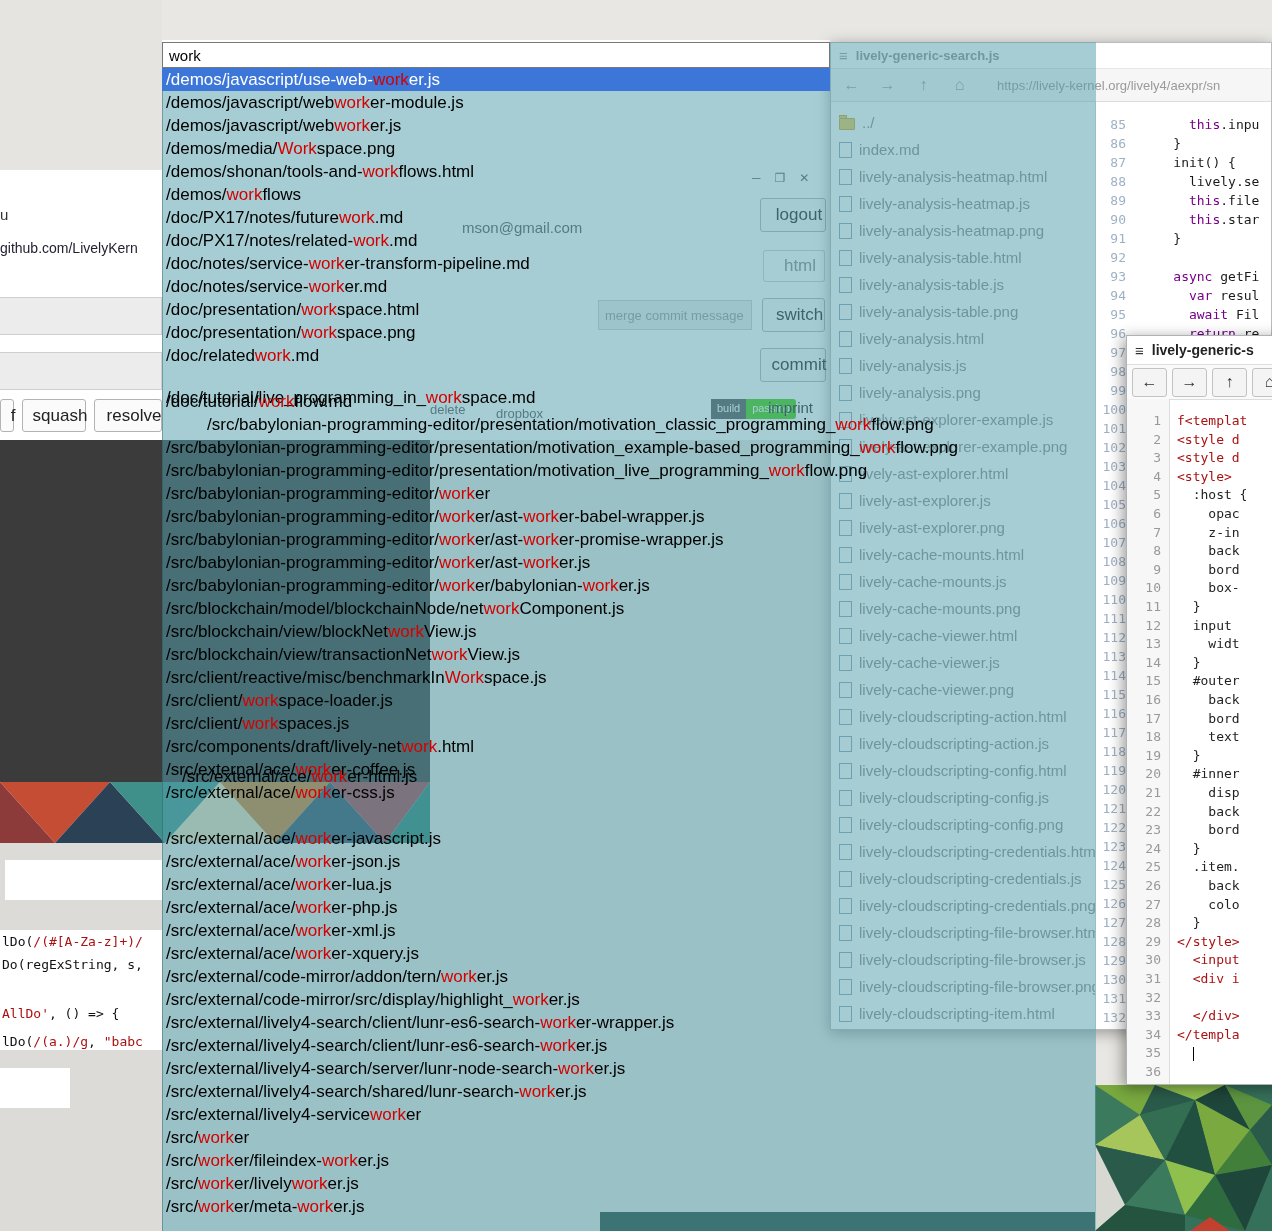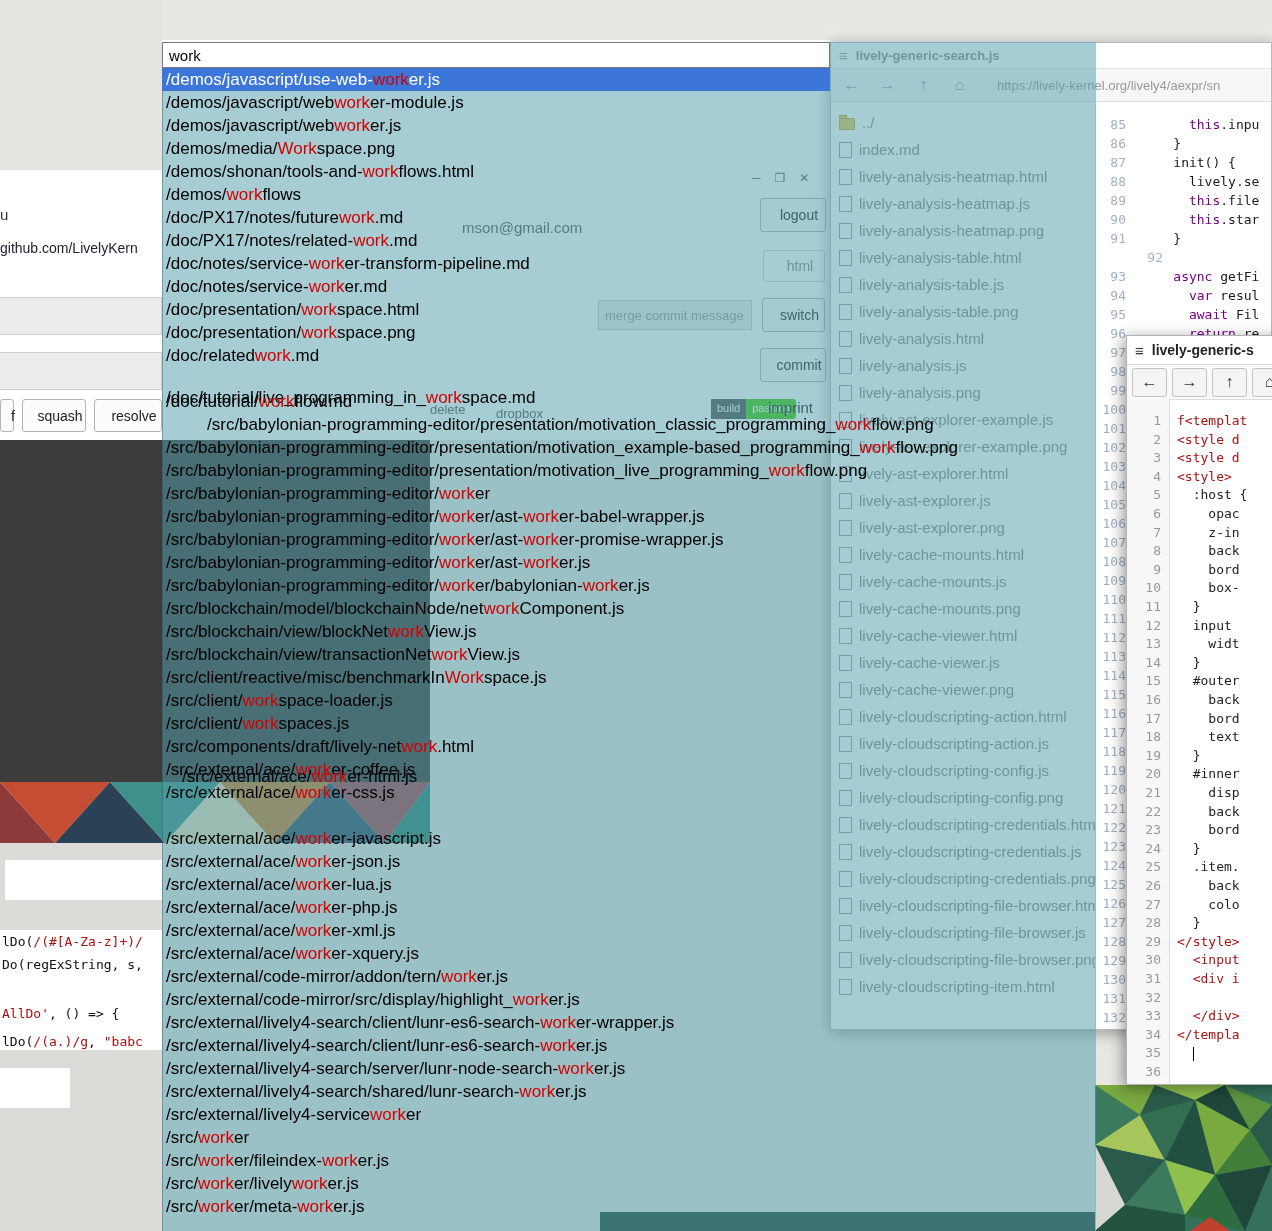--- a/index.html
+++ b/index.html
@@ -8,21 +8,21 @@
   .abs{position:absolute;}
 
   
   .white-page{left:0;top:40px;width:830px;height:400px;background:#ffffff;}
   .grain-tl{left:0;top:0;width:162px;height:170px;background:#e6e4e0;}
   .wc{left:752px;top:171px;color:#555;font-size:12px;letter-spacing:14px;}
   .txt-u{left:0;top:206px;font-size:15px;color:#333;}
   .gh{left:0;top:240px;font-size:14px;color:#223;}
   .bar{left:0;top:297px;width:161px;height:36px;background:#ececec;border:1px solid #cfcfcf;border-left:none;}
   .bar2{top:352px;}
-  .btn{background:#fbfbfb;border:1px solid #b3b3b3;border-radius:3px;font-size:14px;color:#222;
+  .btn{background:#fbfbfb;border:1px solid #b3b3b3;border-radius:3px;font-size:17px;color:#222;
        display:flex;align-items:center;justify-content:center;box-sizing:border-box;padding-left:12px;}
   .f-btn{left:0;top:399px;width:13px;height:33px;}
   .squash{left:22px;top:399px;width:64px;height:33px;}
   .resolve{left:94px;top:399px;width:68px;height:33px;}
   .email{left:462px;top:219px;font-size:15px;color:#555;}
   .logout{left:760px;top:198px;width:66px;height:34px;}
   .clone{left:763px;top:250px;width:62px;height:32px;background:rgba(255,255,255,.55);
          border:1px solid rgba(170,170,170,.55);color:#888;}
   .merge{left:598px;top:300px;width:154px;height:30px;background:#ededed;border:1px solid #ccc;
          color:#999;font-size:13px;display:flex;align-items:center;padding-left:6px;
@@ -300,20 +300,24 @@
           <div class="frow">
             <span class="file-ic"></span>
             <span class="fname">lively-cloudscripting-action.html</span>
           </div>
           <div class="frow">
             <span class="file-ic"></span>
             <span class="fname">lively-cloudscripting-action.js</span>
           </div>
           <div class="frow">
             <span class="file-ic"></span>
+            <span class="fname">lively-cloudscripting-config.html</span>
+          </div>
+          <div class="frow">
+            <span class="file-ic"></span>
             <span class="fname">lively-cloudscripting-config.js</span>
           </div>
           <div class="frow">
             <span class="file-ic"></span>
             <span class="fname">lively-cloudscripting-config.png</span>
           </div>
           <div class="frow">
             <span class="file-ic"></span>
             <span class="fname">lively-cloudscripting-credentials.html</span>
           </div>
@@ -343,21 +347,21 @@
           </div>
         </div>
       <div class="editpane" id="editlines">
           <div class="eline" style="top: 14px;"><span class="enum">85</span><span class="ecode"><span>      </span><span class="kw">this</span><span>.inpu</span></span></div>
           <div class="eline" style="top: 33px;"><span class="enum">86</span><span class="ecode"><span>    }</span></span></div>
           <div class="eline" style="top: 52px;"><span class="enum">87</span><span class="ecode"><span>    init() {</span></span></div>
           <div class="eline" style="top: 71px;"><span class="enum">88</span><span class="ecode"><span>      lively.se</span></span></div>
           <div class="eline" style="top: 90px;"><span class="enum">89</span><span class="ecode"><span>      </span><span class="kw">this</span><span>.file</span></span></div>
           <div class="eline" style="top: 109px;"><span class="enum">90</span><span class="ecode"><span>      </span><span class="kw">this</span><span>.star</span></span></div>
           <div class="eline" style="top: 128px;"><span class="enum">91</span><span class="ecode"><span>    }</span></span></div>
-          <div class="eline" style="top: 147px; padding-left: 37px;"><span class="enum">92</span><span class="ecode"></span></div>
+          <div class="eline" style="top: 147px;"><span class="enum">92</span><span class="ecode"></span></div>
           <div class="eline" style="top: 166px;"><span class="enum">93</span><span class="ecode"><span>    </span><span class="kw">async</span><span> getFi</span></span></div>
           <div class="eline" style="top: 185px;"><span class="enum">94</span><span class="ecode"><span>      </span><span class="kw">var</span><span> resul</span></span></div>
           <div class="eline" style="top: 204px;"><span class="enum">95</span><span class="ecode"><span>      </span><span class="kw">await</span><span> Fil</span></span></div>
           <div class="eline" style="top: 223px;"><span class="enum">96</span><span class="ecode"><span>      </span><span class="kw">return</span><span> re</span></span></div>
           <div class="eline" style="top: 242px;"><span class="enum">97</span></div>
           <div class="eline" style="top: 261px;"><span class="enum">98</span></div>
           <div class="eline" style="top: 280px;"><span class="enum">99</span></div>
           <div class="eline" style="top: 299px;"><span class="enum">100</span></div>
           <div class="eline" style="top: 318px;"><span class="enum">101</span></div>
           <div class="eline" style="top: 337px;"><span class="enum">102</span></div>

